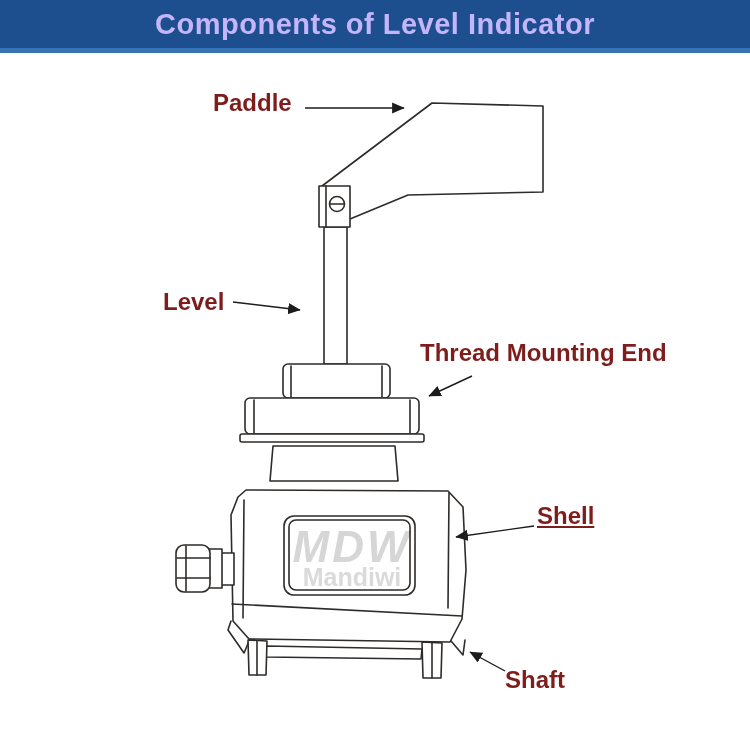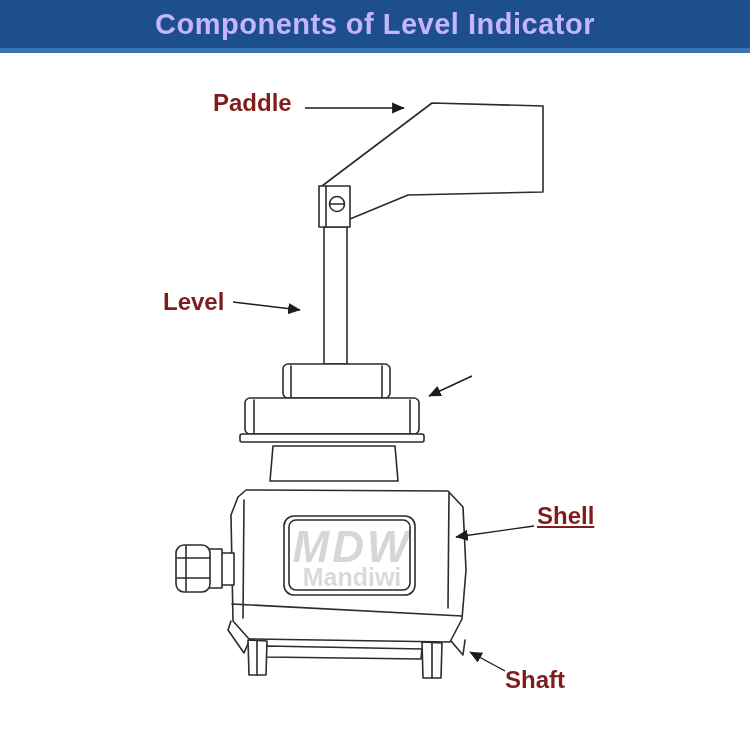--- a/index.html
+++ b/index.html
@@ -97,16 +97,17 @@
       <path d="M305,108 L404,108" marker-end="url(#ah)"></path>
       <path d="M233,302 L300,310" marker-end="url(#ah)"></path>
       <path d="M472,376 L429,396" marker-end="url(#ah)"></path>
       <path d="M534,526 L456,537" marker-end="url(#ah)"></path>
       <path d="M505,671 L470,652" marker-end="url(#ah)"></path>
     </g>
   </svg>
 
   <div class="lbl" id="lbl-paddle">Paddle</div>
   <div class="lbl" id="lbl-shaft">Level</div>
+  <div class="lbl" id="lbl-tme">Thread Mounting End</div>
   <div class="lbl" id="lbl-shell">Shell</div>
   <div class="lbl" id="lbl-cover">Shaft</div>
 
 </div>
 
 </body></html>

